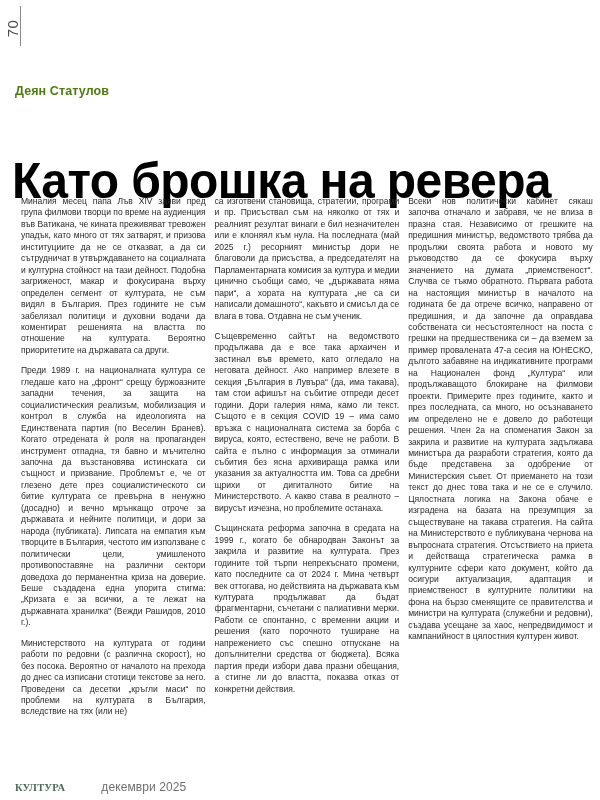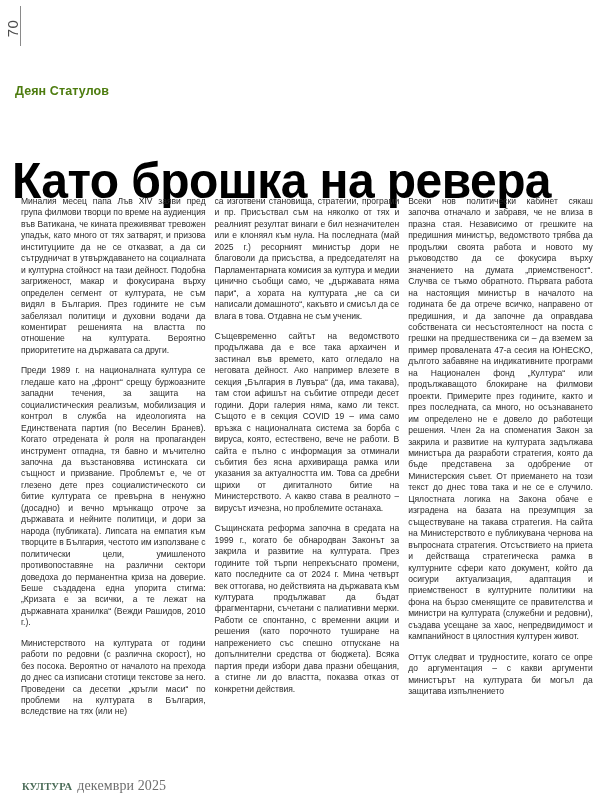--- a/index.html
+++ b/index.html
@@ -114,28 +114,28 @@
     display: flex;
     align-items: baseline;
     gap: 5px;
   }
   #footer .mast {
     font-family: "Liberation Serif", serif;
     font-size: 10.5px;
     font-weight: 700;
     letter-spacing: 0.2px;
     color: #4a6b57;
-    margin-left: 7px;
   }
   #footer .issue {
-    font-family: Liberation Serif, serif;
-    font-size: 14px;
+    font-family: Liberation Sans, sans-serif;
+    font-size: 12px;
     font-weight: 400;
     color: #6e6e6e;
     letter-spacing: 0.1px;
+    margin-left: 31px;
   }
 </style>
 </head>
 <body>
 
 <div id="folio">
   <div class="num">70</div>
   <div class="rule"></div>
 </div>
 
@@ -152,21 +152,20 @@
   </div>
 
   <div class="col">
     <p>са изготвени становища, стратегии, програми и пр. Присъствал съм на няколко от тях и реалният резултат винаги е бил незначителен или е клоняял към нула. На последната (май 2025 г.) ресорният министър дори не благоволи да присъства, а председателят на Парламентарната комисия за култура и медии цинично съобщи само, че „държавата няма пари“, а хората на културата „не са си написали домашното“, какъвто и смисъл да се влага в това. Отдавна не съм ученик.</p>
     <p>Същевременно сайтът на ведомството продължава да е все така архаичен и застинал във времето, като огледало на неговата дейност. Ако например влезете в секция „България в Лувъра“ (да, има такава), там стои афишът на събитие отпреди десет години. Дори галерия няма, камо ли текст. Същото е в секция COVID 19 – има само връзка с националната система за борба с вируса, която, естествено, вече не работи. В сайта е пълно с информация за отминали събития без ясна архивираща рамка или указания за актуалността им. Това са дребни щрихи от дигиталното битие на Министерството. А какво става в реалното – вирусът изчезна, но проблемите останаха.</p>
     <p>Същинската реформа започна в средата на 1999 г., когато бе обнародван Законът за закрила и развитие на културата. През годините той търпи непрекъснато промени, като последните са от 2024 г. Мина четвърт век оттогава, но действията на държавата към културата продължават да бъдат фрагментарни, съчетани с палиативни мерки. Работи се спонтанно, с временни акции и решения (като порочното туширане на напрежението със спешно отпускане на допълнителни средства от бюджета). Всяка партия преди избори дава празни обещания, а стигне ли до властта, показва отказ от конкретни действия.</p>
   </div>
 
   <div class="col">
     <p>Всеки нов политически кабинет сякаш започва отначало и забравя, че не влиза в празна стая. Независимо от грешките на предишния министър, ведомството трябва да продължи своята работа и новото му ръководство да се фокусира върху значението на думата „приемственост“. Случва се тъкмо обратното. Първата работа на настоящия министър в началото на годината бе да отрече всичко, направено от предишния, и да започне да оправдава собствената си несъстоятелност на поста с грешки на предшественика си – да вземем за пример провалената 47-а сесия на ЮНЕСКО, дългото забавяне на индикативните програми на Национален фонд „Култура“ или продължаващото блокиране на филмови проекти. Примерите през годините, както и през последната, са много, но осъзнаването им определено не е довело до работещи решения. Член 2а на споменатия Закон за закрила и развитие на културата задължава министъра да разработи стратегия, която да бъде представена за одобрение от Министерския съвет. От приемането на този текст до днес това така и не се е случило. Цялостната логика на Закона обаче е изградена на базата на презумпция за съществуване на такава стратегия. На сайта на Министерството е публикувана чернова на въпросната стратегия. Отсъствието на приета и действаща стратегическа рамка в културните сфери като документ, който да осигури актуализация, адаптация и приемственост в културните политики на фона на бързо сменящите се правителства и министри на културата (служебни и редовни), създава усещане за хаос, непредвидимост и кампанийност в цялостния културен живот.</p>
-    <p>Оттук следват и трудностите, когато се опре до аргументация – с какви аргументи министърът на културата би могъл да защитава изпълнението</p>
   </div>
 
 </div>
 
 <div id="footer">
   <span class="mast">КУЛТУРА</span>
   <span class="issue">декември 2025</span>
 </div>
 
 </body></html>

